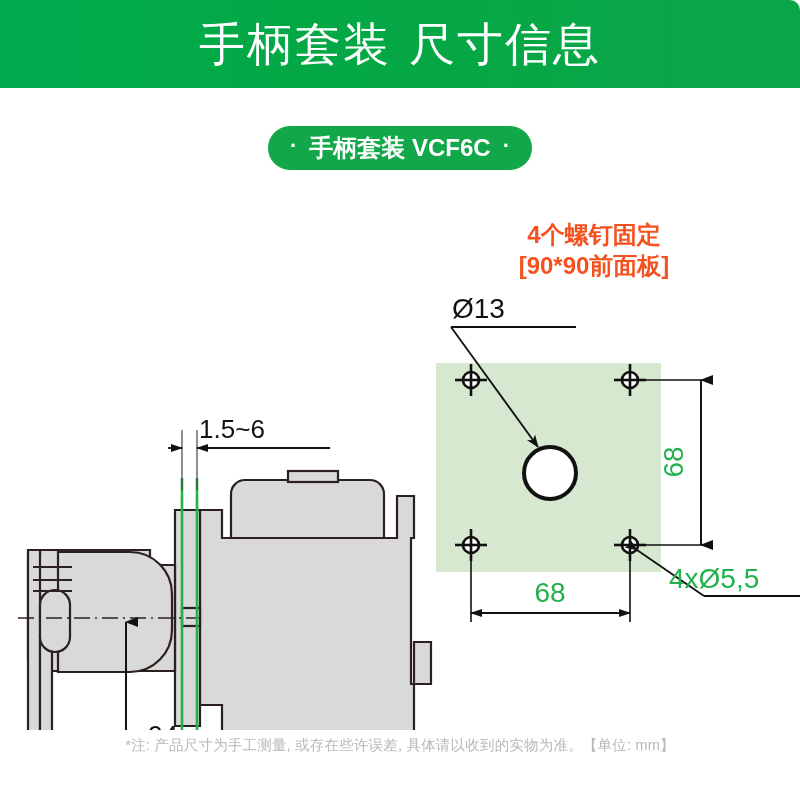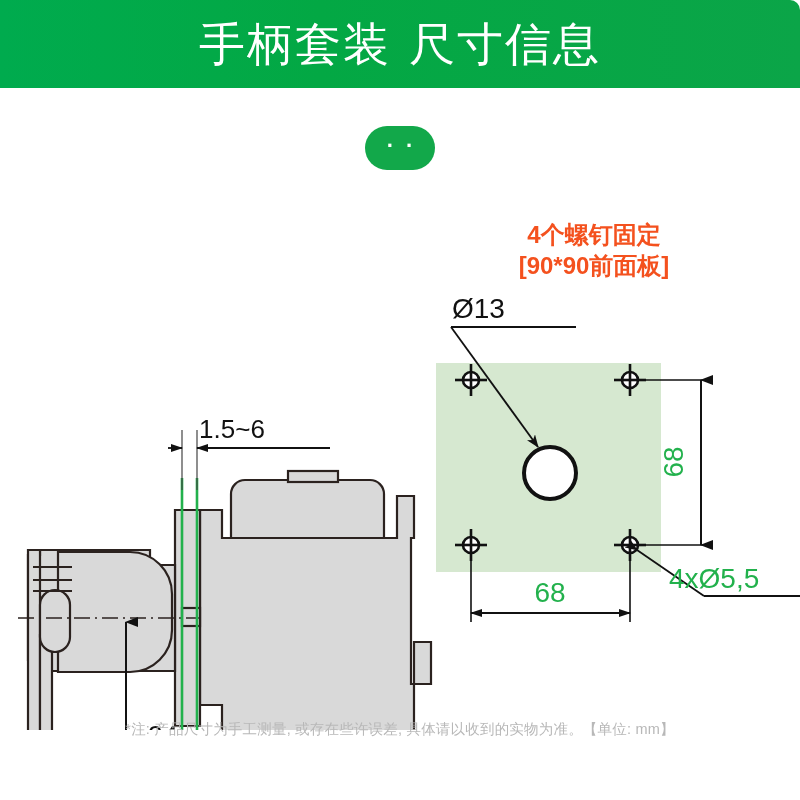--- a/index.html
+++ b/index.html
@@ -73,41 +73,42 @@
     left: 0;
     top: 190px;
     width: 800px;
     height: 540px;
   }
 
   
   .note {
     position: absolute;
     left: 0;
-    top: 720px;
+    top: 736px;
     width: 800px;
     text-align: center;
     color: #b8b8b8;
     font-size: 14.5px;
     letter-spacing: 0.2px;
     white-space: nowrap;
   }
 </style>
 </head>
 <body>
 
 <div class="banner">
   <div class="banner-title">
     <span>手柄套装</span><span class="gap"></span><span>尺寸信息</span>
   </div>
 </div>
 
 <div class="badge-row">
   <div class="badge">
     <span class="dot">·</span>
+    <span>手柄套装 VCF6C</span>
     <span class="dot">·</span>
   </div>
 </div>
 
 <svg id="drawing" viewBox="0 0 800 540" width="800" height="540">
 
   <defs>
     <marker id="arrR" markerWidth="12" markerHeight="8" refX="11" refY="4" orient="auto" markerUnits="userSpaceOnUse">
       <path d="M0,0 L12,4 L0,8 Z" fill="#111"></path>
     </marker>

